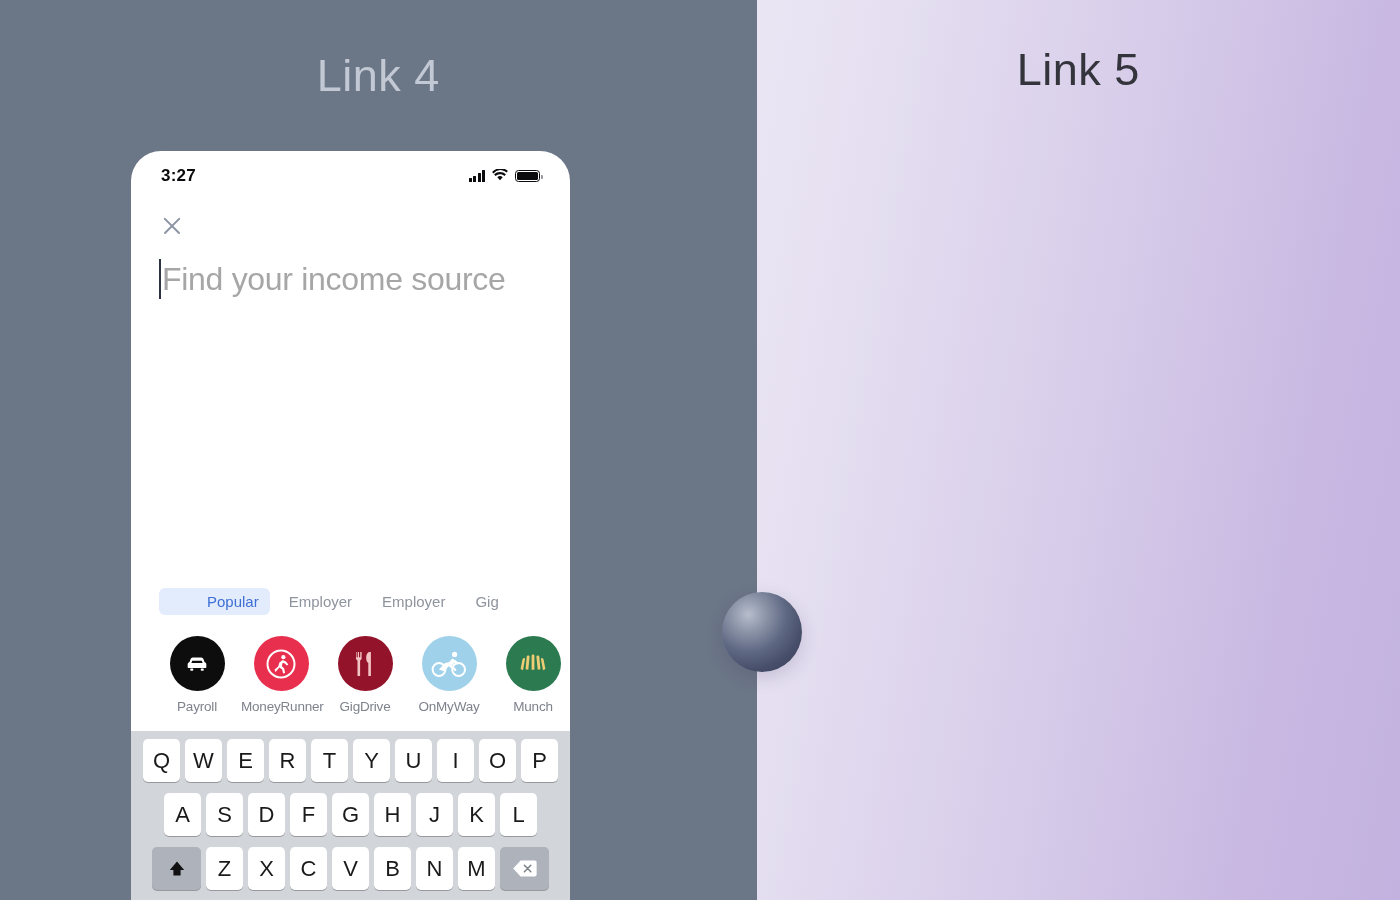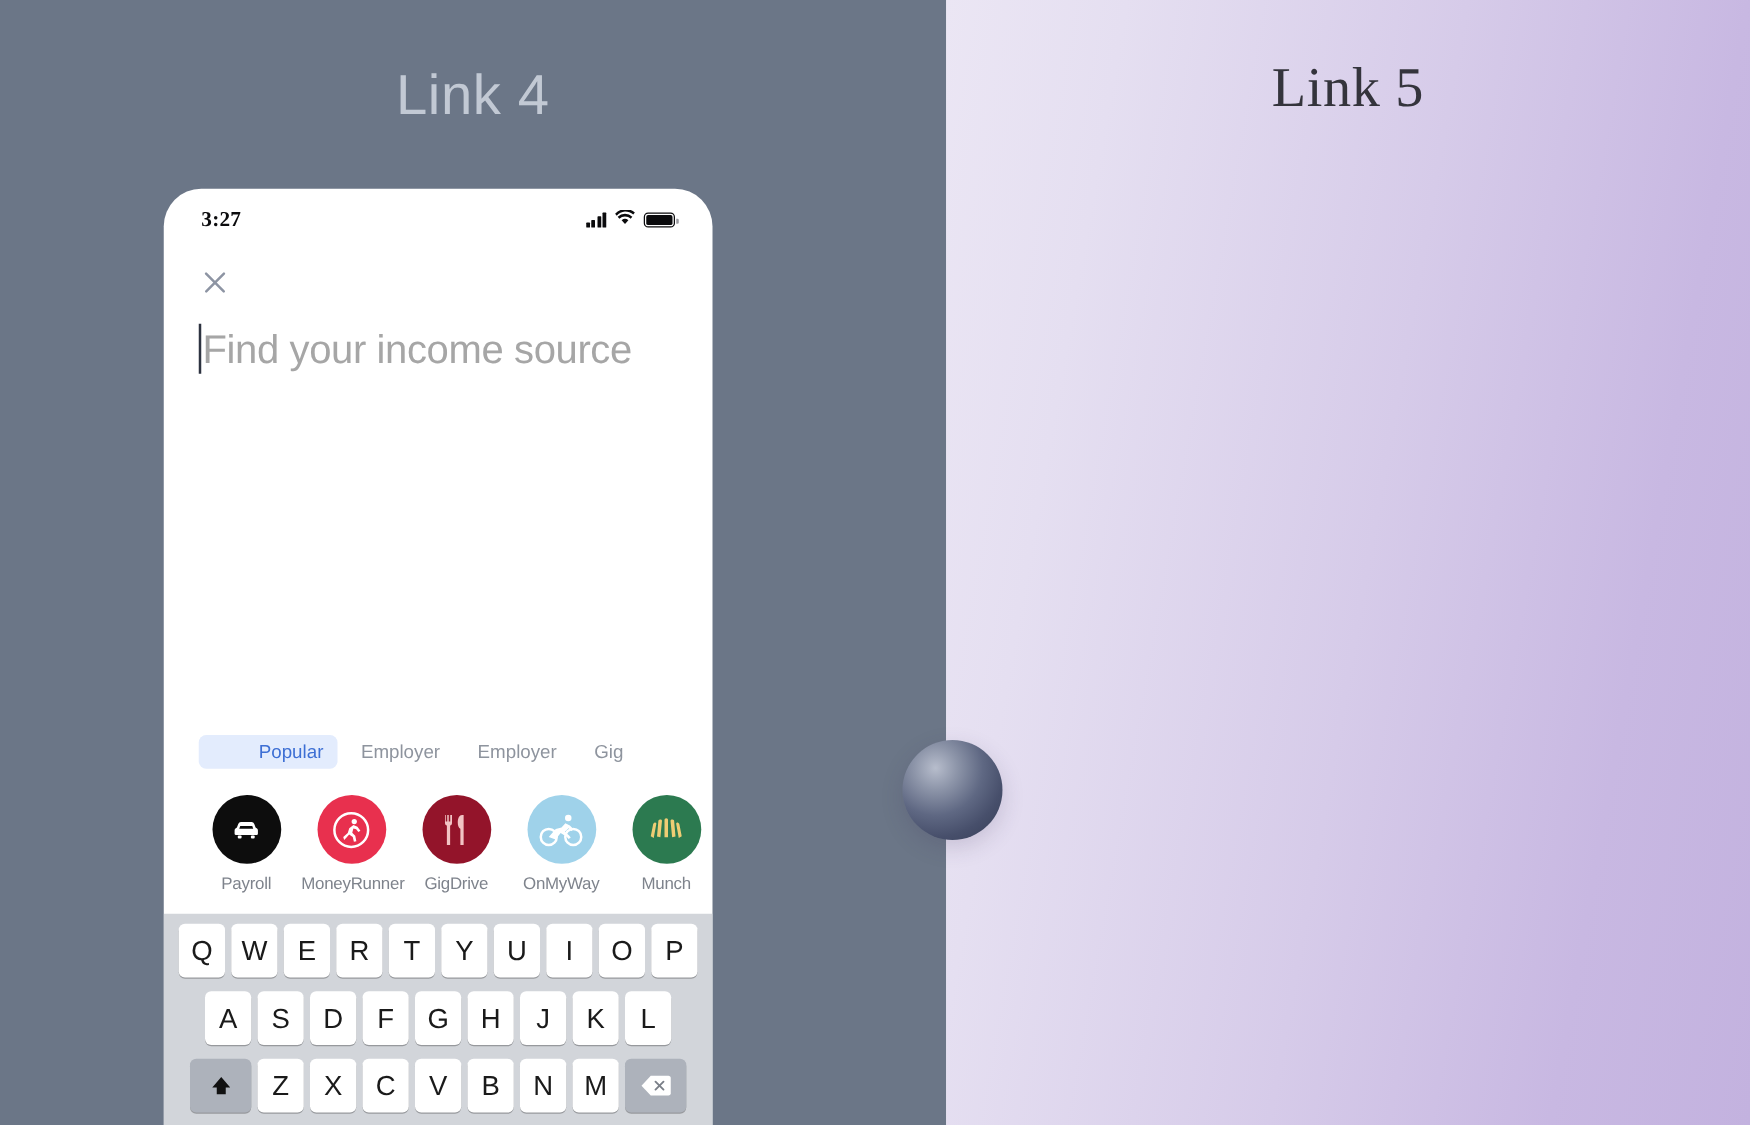--- a/index.html
+++ b/index.html
@@ -13,21 +13,20 @@
     width: 1400px; height: 900px;
     display: flex;
   }
 
   
   .panel { position: relative; height: 900px; overflow: hidden; }
   .panel-left  { width: 790px; background: #6b7687; }
   .panel-right {
     width: 672px;
     background: linear-gradient(100deg, #ebe6f4 0%, #e5dff1 18%, #d6cbe9 52%, #c8b8e2 80%, #c3b2df 100%);
-    font-family: Liberation Serif, serif;
   }
 
   .panel-title {
     text-align: center;
     font-weight: 400;
     letter-spacing: 0.5px;
   }
   .panel-left .panel-title {
     font-size: 45px; color: #c2c9d4; margin-top: 50px;
   }
@@ -51,21 +50,20 @@
     border-radius: 30px 30px 0 0;
     overflow: hidden;
   }
   .phone-left  { left: 131px; top: 151px; width: 439px; height: 760px; }
 
   
   .statusbar {
     height: 44px;
     display: flex; align-items: center; justify-content: space-between;
     padding: 6px 30px 0 30px;
-    font-family: Liberation Serif, serif;
   }
   .status-time { font-size: 17px; font-weight: 700; color: #0b0b0d; letter-spacing: 0.2px; }
   .status-icons { display: flex; align-items: center; gap: 7px; }
   .ic-signal { display: flex; align-items: flex-end; gap: 1.5px; height: 12px; }
   .ic-signal i { display: block; width: 3px; background: #0b0b0d; border-radius: 0.5px; }
   .ic-signal i:nth-child(1) { height: 4px; }
   .ic-signal i:nth-child(2) { height: 6.5px; }
   .ic-signal i:nth-child(3) { height: 9px; }
   .ic-signal i:nth-child(4) { height: 12px; }
   .ic-battery {

